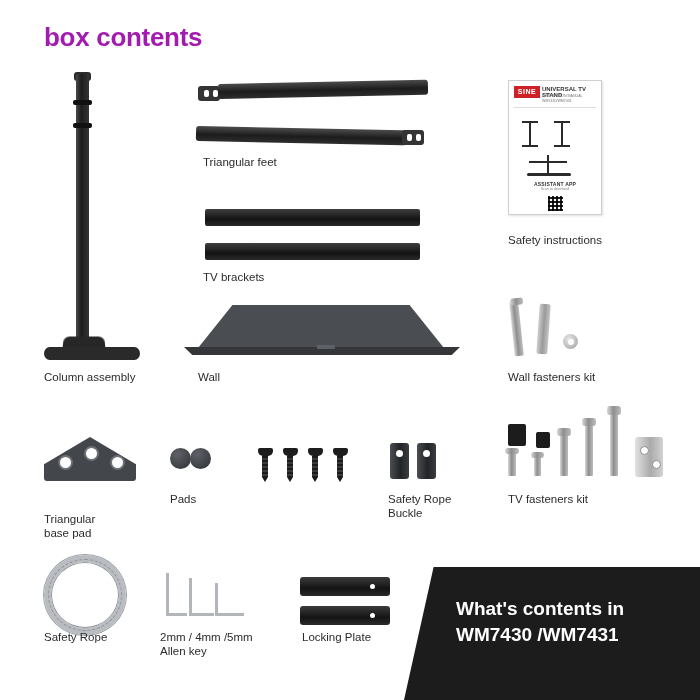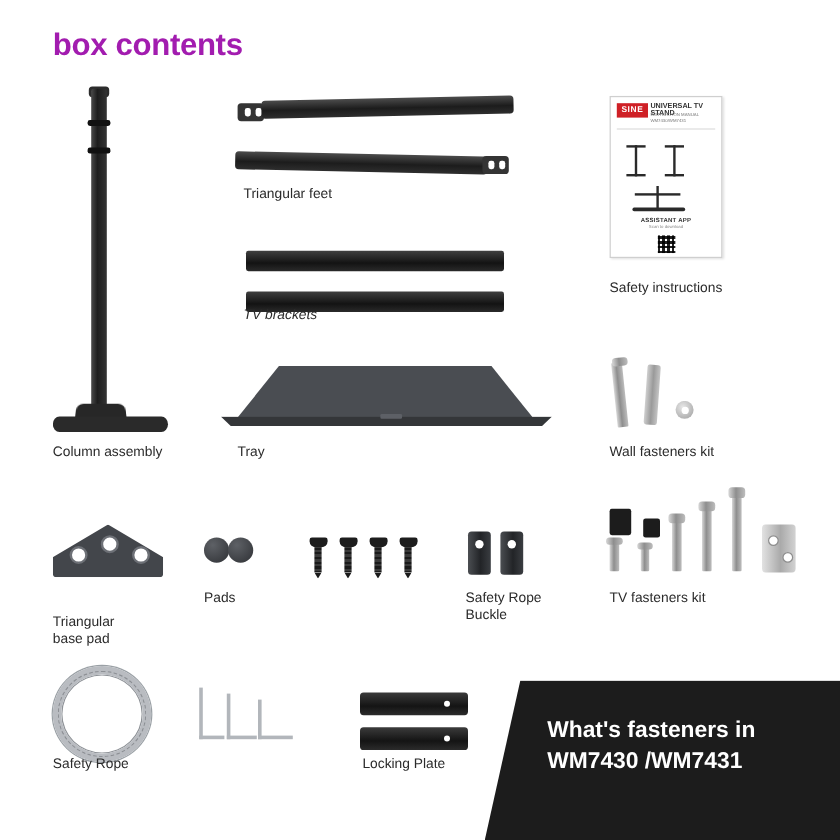--- a/index.html
+++ b/index.html
@@ -426,28 +426,28 @@
     <div class="bracket" style="left:205px; top:243px; width:215px;"></div>
     <div class="slot" style="left:219px; top:40px; width:14px;"></div>
     <div class="slot" style="left:240px; top:40px; width:14px;"></div>
     <div class="slot" style="left:261px; top:40px; width:14px;"></div>
     <div class="slot" style="left:282px; top:40px; width:14px;"></div>
     <div class="rhole" style="left:312px; top:40px;"></div>
     <div class="rhole" style="left:345px; top:40px;"></div>
     <div class="rhole" style="left:378px; top:40px;"></div>
     <div class="rhole" style="left:404px; top:40px;"></div>
   </div>
-  <div class="caption" style="left:203px; top:256px;font-style:italic;">TV brackets</div>
+  <div class="caption" style="left:203px; top:270px;">TV brackets</div>
 
   <div class="part">
     <div class="tray-top"></div>
     <div class="tray-edge"></div>
     <div class="tray-mark"></div>
   </div>
-  <div class="caption" style="left:198px; top:370px;">Tray</div>
+  <div class="caption" style="left:198px; top:370px;">Wall</div>
 
   <div class="manual">
     <div class="manual-logo">SINE</div>
     <div class="manual-title">UNIVERSAL TV STAND</div>
     <div class="manual-sub">INSTRUCTION MANUAL
 WM7430/WM7431</div>
     <div class="manual-rule"></div>
     <div class="manual-fig">
       <div class="mf-stand" style="left:12px; top:4px; width:2px; height:26px;"></div>
       <div class="mf-stand" style="left:5px; top:4px; width:16px; height:2px;"></div>
@@ -543,33 +543,35 @@
   <div class="caption" style="left:508px; top:492px;">TV fasteners kit</div>
 
   <div class="rope"></div>
   <div class="caption" style="left:44px; top:630px;">Safety Rope</div>
 
   <div class="part">
     <div class="allen" style="left:166px; top:573px; width:18px; height:40px;"></div>
     <div class="allen" style="left:189px; top:578px; width:22px; height:35px;"></div>
     <div class="allen" style="left:215px; top:583px; width:26px; height:30px;"></div>
   </div>
+  <div class="caption" style="left:160px; top:630px;">2mm / 4mm /5mm
+Allen key</div>
 
   <div class="part">
     <div class="lockplate" style="left:300px; top:577px; width:90px;"></div>
     <div class="lp-slot" style="left:312px; width:18px;"></div>
     <div class="lp-slot" style="left:340px; width:18px;"></div>
     <div class="rhole" style="left:370px; top:584px;"></div>
 
     <div class="lockplate" style="left:300px; top:606px; width:90px;"></div>
     <div class="lp-slot" style="left:312px; top:35px; width:18px;"></div>
     <div class="lp-slot" style="left:340px; top:35px; width:18px;"></div>
     <div class="rhole" style="left:370px; top:613px;"></div>
   </div>
   <div class="caption" style="left:302px; top:630px;">Locking Plate</div>
 
   <div class="banner"></div>
   <div class="banner-text">
-    <div>What's fasteners in</div>
+    <div>What's contents in</div>
     <div>WM7430 /WM7431</div>
   </div>
 
 </div>
 
 </body></html>

